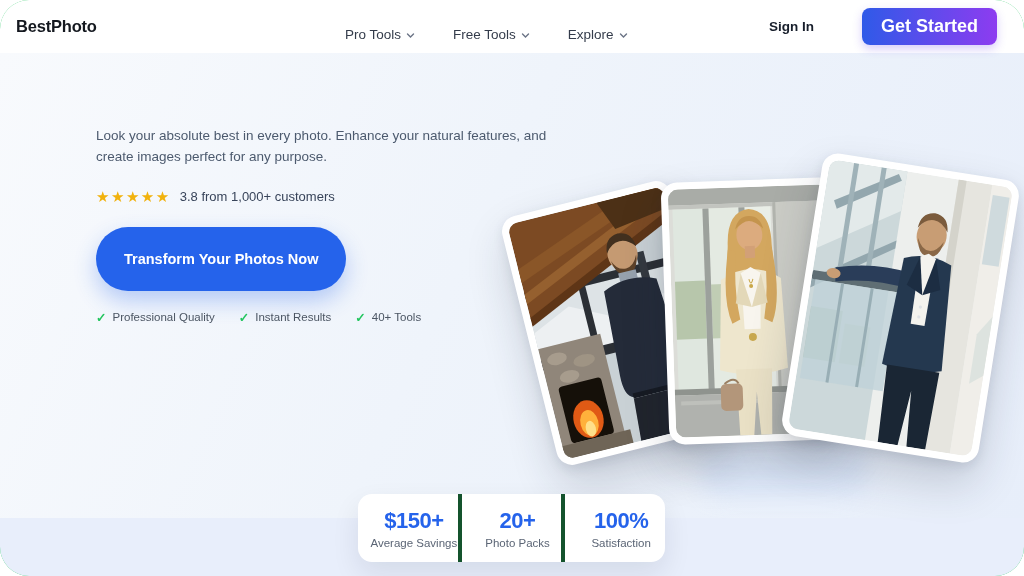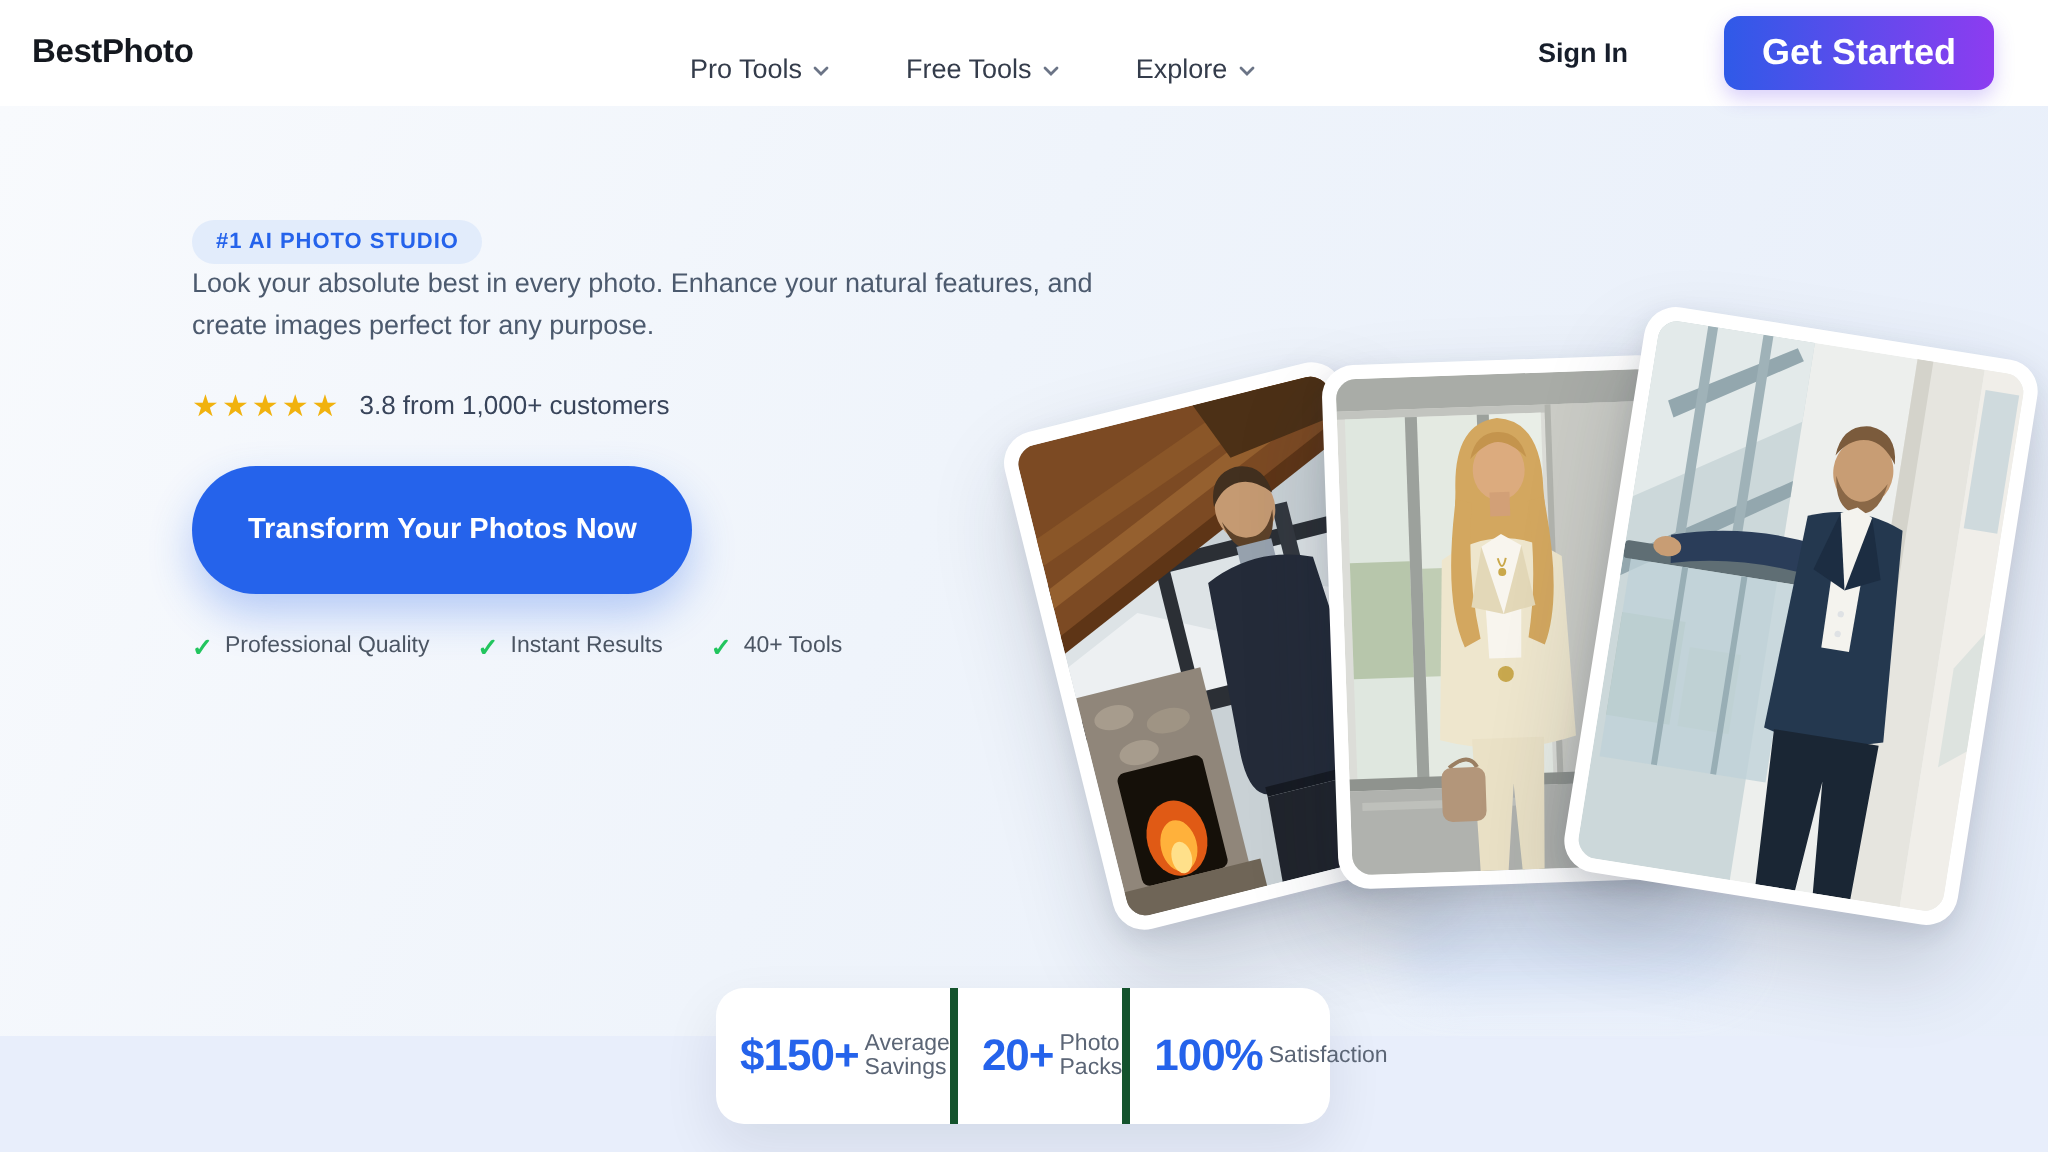--- a/index.html
+++ b/index.html
@@ -1,17 +1,17 @@
 <!DOCTYPE html>
 <html><head>
 <meta charset="utf-8">
 <style>
   * { margin:0; padding:0; box-sizing:border-box; }
   html,body { width:1024px; height:576px; font-family:"Liberation Sans", sans-serif; }
-  .page { position:relative; width:1024px; height:576px; overflow:hidden; background:#22c55e; }
+  .page { position:relative; width:1024px; height:576px; overflow:hidden; background:#22c55e;border-radius:29px; }
 
   
   .nav { position:absolute; top:0; left:0; width:1024px; height:53px; background:#ffffff; z-index:30; }
   .logo { position:absolute; left:16px; top:17px; font-size:16.5px; font-weight:700; color:#14181f; letter-spacing:-0.2px; cursor:pointer; }
   .nav-links { position:absolute; left:345px; top:0; height:68px; display:flex; align-items:center; gap:38px; }
   .nav-link { display:flex; align-items:center; gap:5px; font-size:13.5px; font-weight:500; color:#343c4b; cursor:pointer; }
   .chev { width:9px; height:9px; display:inline-block; position:relative; top:1px; }
   .chev svg { display:block; }
   .nav-right { position:absolute; right:27px; top:0; height:53px; display:flex; align-items:center; gap:48px; }
   .sign-in { font-size:13.5px; font-weight:600; color:#171e2b; cursor:pointer; }
@@ -21,21 +21,21 @@
     box-shadow:0 4px 10px rgba(99,60,235,0.25); }
 
   
   .hero { position:absolute; top:53px; left:0; width:1024px; height:465px;
     background:linear-gradient(115deg,#f8fafd 0%,#eff4fb 45%,#e7eefa 100%); }
   .hero-copy { position:absolute; left:96px; top:57px; width:500px; z-index:10; }
   .badge { display:inline-block; font-size:11px; font-weight:700; letter-spacing:0.5px;
     color:#2563eb; background:#e2ecfb; padding:5px 12px; border-radius:999px; }
   .title { margin-top:20px; font-size:32px; line-height:1.15; font-weight:800; color:#1c2433;
     letter-spacing:-1px; white-space:nowrap; }
-  .subtitle { margin-top:0; width:490px; font-size:13.5px; line-height:1.55; color:#4c5a6e; }
+  .subtitle { margin-top:16px; width:490px; font-size:13.5px; line-height:1.55; color:#4c5a6e; }
   .rating { margin-top:20px; display:flex; align-items:center; gap:9px; }
   .stars { font-size:15px; letter-spacing:1.5px; color:#f1b20e; }
   .rating-text { font-size:13px; color:#38445a; }
   .cta { margin-top:21px; display:inline-block; border:none; cursor:pointer; font-family:inherit;
     background:#2563eb; color:#ffffff; font-size:14.5px; font-weight:600;
     padding:24px 28px; border-radius:999px; box-shadow:0 10px 22px rgba(37,99,235,0.30); }
   .features { margin-top:19px; display:flex; align-items:center; gap:24px; }
   .feature { display:flex; align-items:center; gap:6px; font-size:11.5px; color:#4b5563; }
   .check { color:#22c55e; font-size:12.5px; font-weight:700; }
 
@@ -45,21 +45,21 @@
   .photo-card svg { display:block; border-radius:10px; }
   .card1 { left:527px; top:142px; transform:rotate(-14deg); z-index:2; }
   .card2 { left:665px; top:127px; transform:rotate(-2deg); z-index:3; }
   .card3 { left:801px; top:112px; transform:rotate(9deg); z-index:4; }
   .glow { position:absolute; left:700px; top:396px; width:170px; height:48px; border-radius:26px;
     background:#d7e4f9; opacity:0.65; filter:blur(10px); z-index:1; }
 
   
   .stats { position:absolute; left:358px; top:441px; width:307px; height:68px; background:#ffffff;
     border-radius:14px; box-shadow:0 12px 28px rgba(15,23,42,0.09); display:flex; z-index:12; }
-  .stat { flex:1; display:flex; flex-direction:row; align-items:center; justify-content:center; gap:3px;padding-left:12px; }
+  .stat { flex:1; display:flex; flex-direction:column; align-items:center; justify-content:center; gap:3px;padding-left:12px; }
   .stat + .stat { border-left:4px solid #14532d; }
   .stat-value { font-size:22px; font-weight:800; color:#2563eb; letter-spacing:-0.5px; }
   .stat-label { font-size:11.5px; color:#5b6575; }
 
   
   .bottom-strip { position:absolute; left:0; top:518px; width:1024px; height:58px; background:#e8eefb; }
 </style>
 </head>
 <body>
 
@@ -98,21 +98,20 @@
     <div class="nav-right">
       <span class="sign-in">Sign In</span>
       <button class="btn-gradient">Get Started</button>
     </div>
   </div>
 
   <div class="hero">
     <div class="glow"></div>
 
     <div class="hero-copy">
-      <span class="badge">#1 AI PHOTO STUDIO</span>
       <p class="subtitle">Look your absolute best in every photo. Enhance your natural features, and create images perfect for any purpose.</p>
 
       <div class="rating">
         <span class="stars">★★★★★</span>
         <span class="rating-text">3.8 from 1,000+ customers</span>
       </div>
 
       <button class="cta">Transform Your Photos Now</button>
 
       <div class="features">

